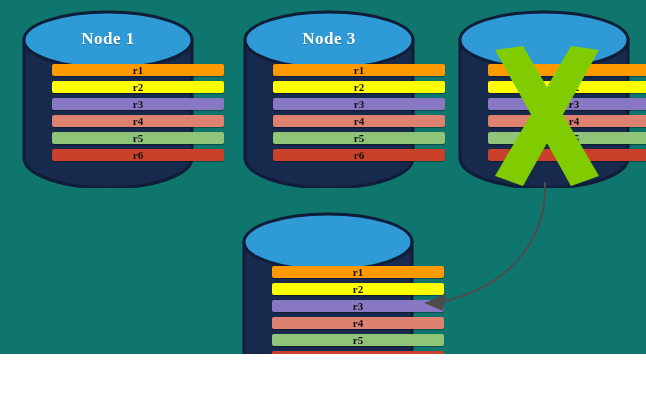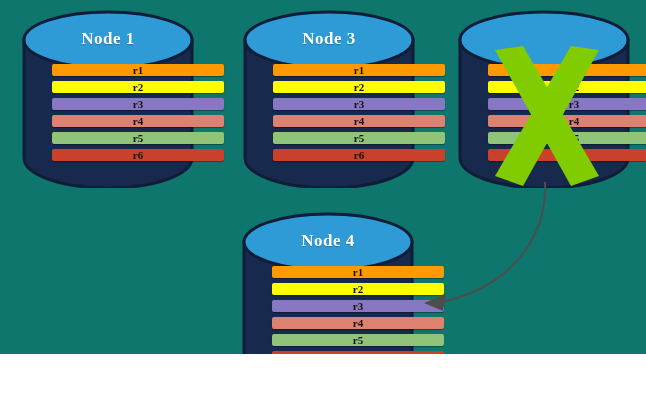--- a/index.html
+++ b/index.html
@@ -163,21 +163,20 @@
       <polygon points="2,6 30,2 106,132 78,142"></polygon>
       <polygon points="106,6 78,2 2,132 30,142"></polygon>
     </g>
   </svg>
 
   <div class="node" style="left:242px; top:212px; width:172px; height:178px;">
     <svg class="node-svg" width="172" height="178" viewBox="0 0 172 178">
       <path d="M2,30 L2,148 A84,30 0 0 0 170,148 L170,30 Z" fill="#17294d" stroke="#0f1d38" stroke-width="3"></path>
       <ellipse cx="86" cy="30" rx="84" ry="28" fill="#2e9bd6" stroke="#0f1d38" stroke-width="3"></ellipse>
     </svg>
-    <div class="node-title" style="top:19px;">Node  4</div>
     <div class="rows" style="top:54px; padding:0 30px;">
       <div class="row" style="background:#ff9900;">
         <span class="row-label">r1</span>
       </div>
       <div class="row" style="background:#ffff00;">
         <span class="row-label">r2</span>
       </div>
       <div class="row" style="background:#8878c3;">
         <span class="row-label">r3</span>
       </div>

